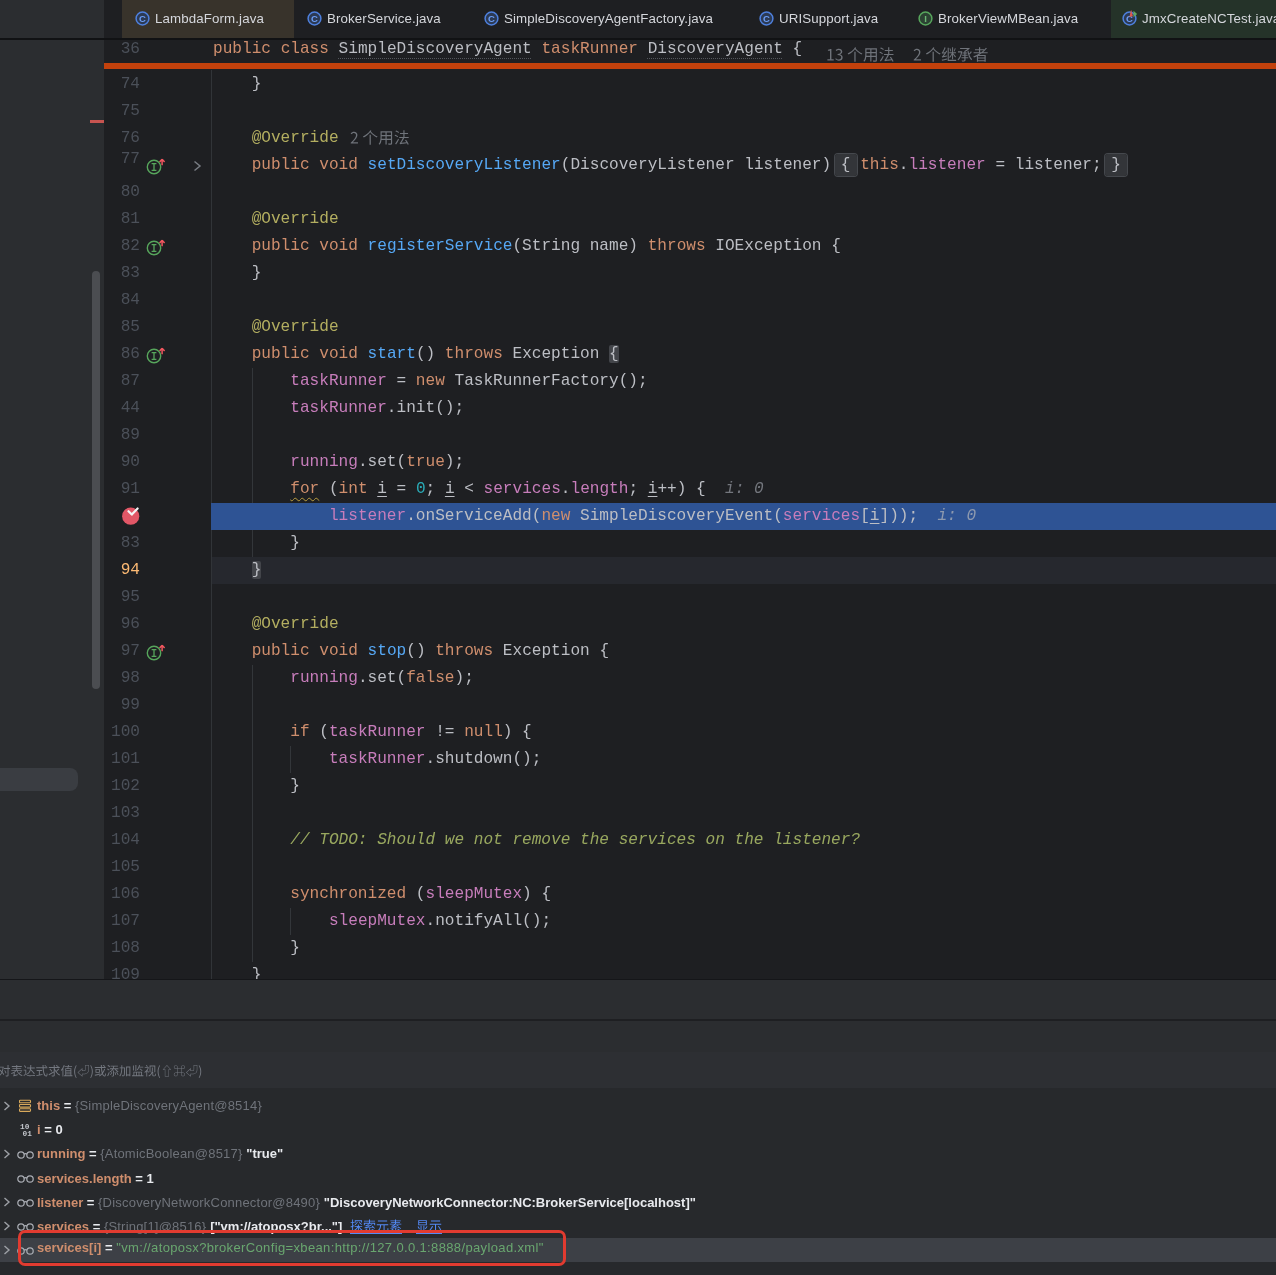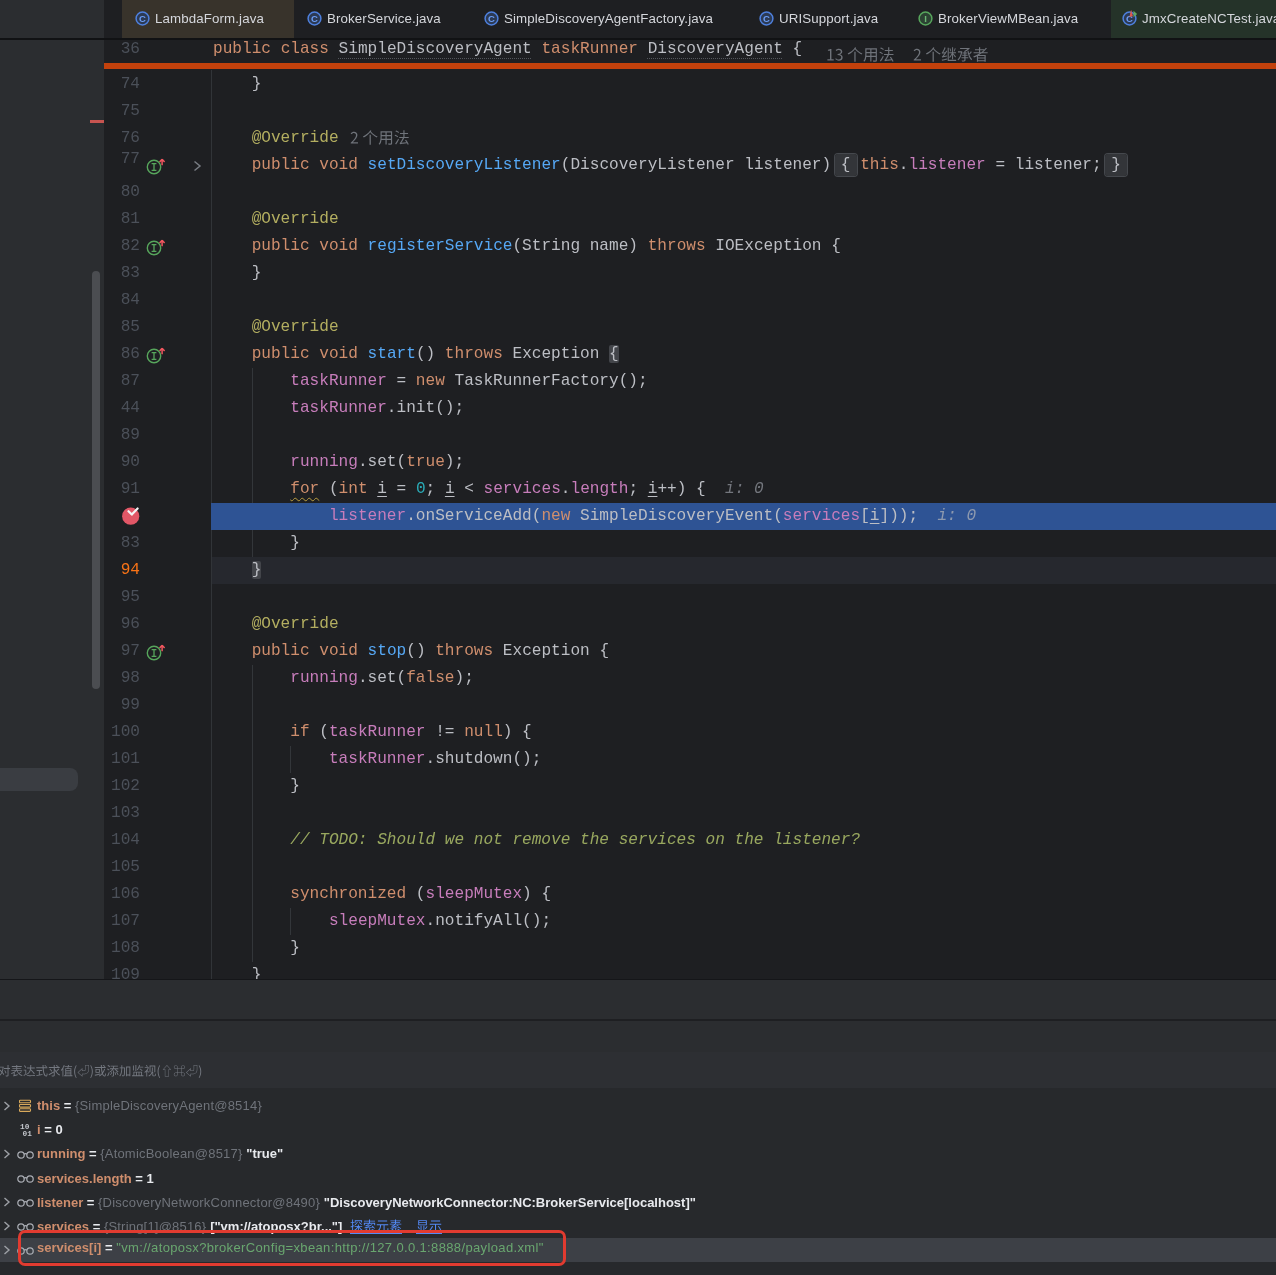--- a/index.html
+++ b/index.html
@@ -18,21 +18,21 @@
 #sticky{position:absolute;left:104px;top:40px;width:1172px;height:29px;background:#1E1F22;border-bottom:6px solid #c2410c}
 #sticky .num{position:absolute;left:0;top:0;width:36px;text-align:right;line-height:29px;color:#4B5059;font:16.1px "Liberation Mono",monospace}
 #sticky .code{position:absolute;left:109px;top:0;line-height:29px;white-space:pre;font:16.1px "Liberation Mono",monospace;color:#BCBEC4}
 
 #ed{position:absolute;left:104px;top:70px;width:1172px;height:910px;background:#1E1F22;overflow:hidden;font:16.1px "Liberation Mono",monospace}
 #ed .gsep{position:absolute;left:107px;top:0;width:1px;height:910px;background:#313438}
 #ed .guide{position:absolute;width:1px;background:#33363A}
 #ed .rowhl{position:absolute;left:108px;right:0;height:27px}
 #ed .ln{position:absolute;left:109px;height:27px;line-height:27px;white-space:pre;color:#BCBEC4}
 #ed .num{position:absolute;left:0;width:36px;text-align:right;height:27px;line-height:27px;color:#4B5059}
-#ed .num.cur{color:#f97316}
+#ed .num.cur{color:#fdba74}
 .k{color:#CF8E6D} .m{color:#56A8F5} .f{color:#C77DBB} .a{color:#B3AE60} .n{color:#2AACB8}
 .c{color:#99A85F;font-style:italic}
 .h{color:#73767D;font-style:italic}
 .hb{color:#8D99AF}
 .u{text-decoration:underline;text-underline-offset:3px;text-decoration-thickness:1px}
 .sq{text-decoration:underline wavy #B89C3F;text-decoration-thickness:1px;text-underline-offset:4px}
 .fold{background:#333539;box-shadow:0 0 0 1px #45484D;border-radius:3px;padding:2px 6px;margin:0 -6px}
 .mb{background:#43454A;border-radius:2px}
 .du{text-decoration:underline dotted #53565C;text-underline-offset:4.5px;text-decoration-thickness:1px}
 

